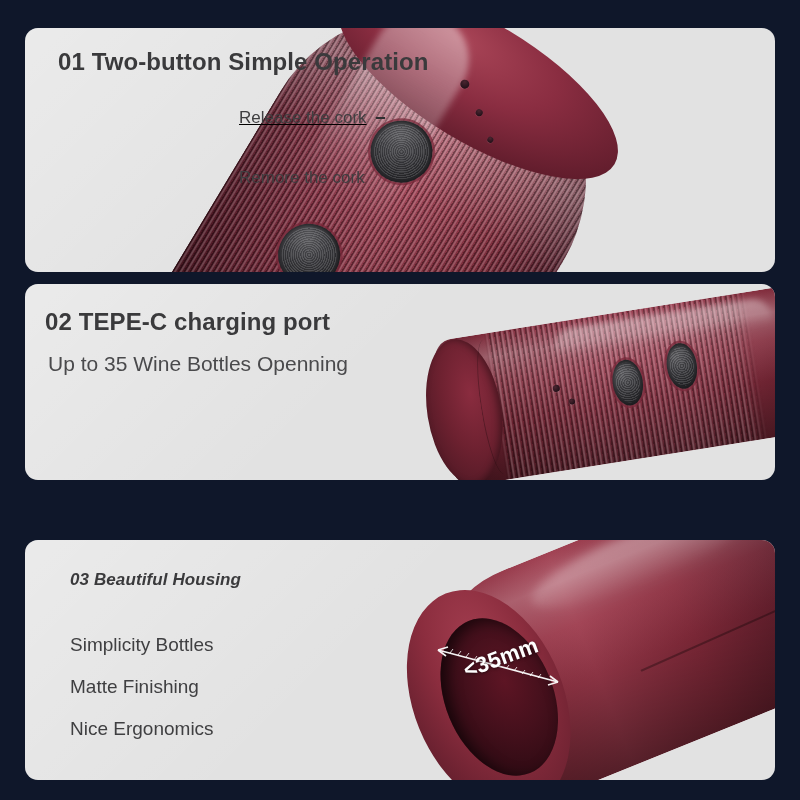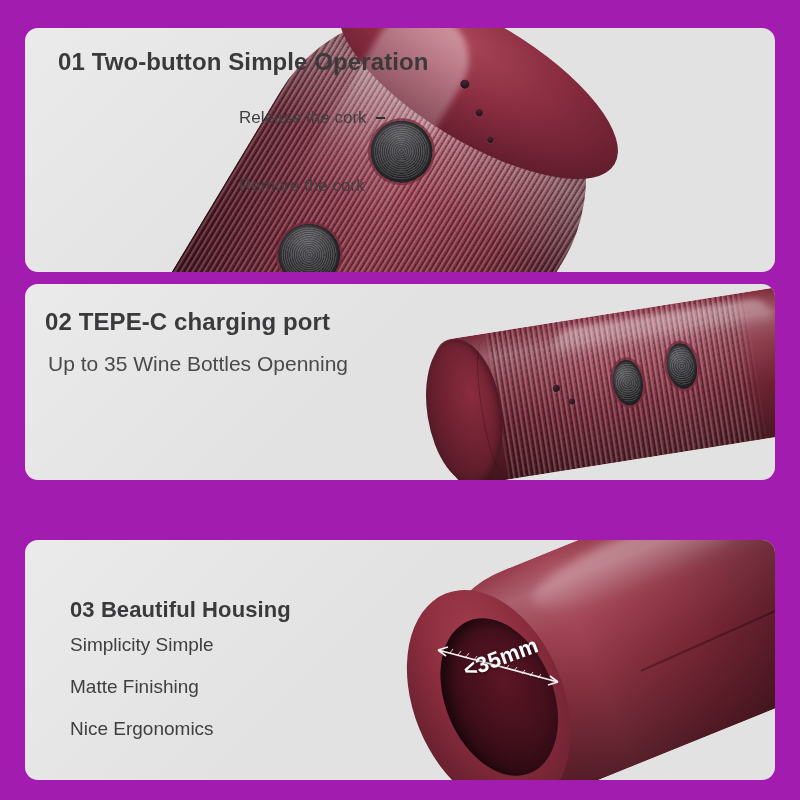--- a/index.html
+++ b/index.html
@@ -10,21 +10,21 @@
     height: 800px;
     overflow: hidden;
     background: #fafafa;
     font-family: "Liberation Sans", "DejaVu Sans", sans-serif;
   }
 
   #page {
     position: relative;
     width: 800px;
     height: 800px;
-    background: #a21caf;
+    background: #0f172a;
   }
 
   
   .panel {
     position: absolute;
     left: 25px;
     width: 750px;
     background: #e2e2e2;
     border-radius: 13px;
     overflow: hidden;
@@ -65,51 +65,51 @@
     color: #3f3f41;
     font-size: 19px;
     font-weight: 400;
     white-space: nowrap;
     z-index: 6;
   }
 
   
   #p1-heading { left: 33px;  top: 20px; }
   #p1-call-1  { left: 0;     top: 80px; width: 360px; }
-  #p1-call-2  { left: 0;     top: 148px; width: 328px; }
+  #p1-call-2  { left: 0;     top: 140px; width: 328px; }
 
   .callout {
     position: absolute;
     display: flex;
     align-items: center;
     z-index: 7;
   }
   .callout .label {
     color: #3f3f41;
     font-size: 17px;
     white-space: nowrap;
   }
   .callout .leader {
     display: block;
     height: 2px;
     background: #2e2e30;
     margin-left: 9px;
   }
-  #p1-call-1 { padding-left: 214px; }
+  #p1-call-1 { padding-left: 214px; text-decoration: underline; }
   #p1-call-1 .leader { width: 115px; }
   #p1-call-2 { padding-left: 214px; }
   #p1-call-2 .leader { width: 175px; }
 
   
   #p2-heading { left: 20px; top: 24px; }
   #p2-sub-1   { left: 23px; top: 68px; }
   #p2-sub-2   { left: 75px; top: 94px; }
 
   
-  #p3-heading { left: 45px; top: 57px; font-size: 22px; }
+  #p3-heading { left: 45px; top: 30px; font-size: 17px; font-style: italic; }
   #p3-b1 { left: 45px; top: 94px; }
   #p3-b2 { left: 45px; top: 136px; }
   #p3-b3 { left: 45px; top: 178px; }
 
   
   .stage { position: absolute; inset: 0; z-index: 3; }
 
   
   .barrel-body {
     position: absolute;
@@ -389,21 +389,21 @@
         <div class="tube"></div>
         <div class="tube-gloss"></div>
         <div class="tube-seam"></div>
         <div class="rim-outer"></div>
         <div class="bore"></div>
       </div>
     </div>
 
     <div class="heading" id="p3-heading">03 Beautiful Housing</div>
 
-    <div class="bullet" id="p3-b1">Simplicity Simple</div>
+    <div class="bullet" id="p3-b1">Simplicity Bottles</div>
 
     <div class="bullet" id="p3-b2">Matte Finishing</div>
 
     <div class="bullet" id="p3-b3">Nice Ergonomics</div>
   </div>
 
   <svg id="p3-dim" viewBox="0 0 132 60">
     <g stroke="#ffffff" stroke-width="1.6" fill="none" opacity="0.95">
       <line x1="6" y1="14" x2="126" y2="46"></line>
       <path d="M6 14 l10 -3 M6 14 l8 6"></path>

